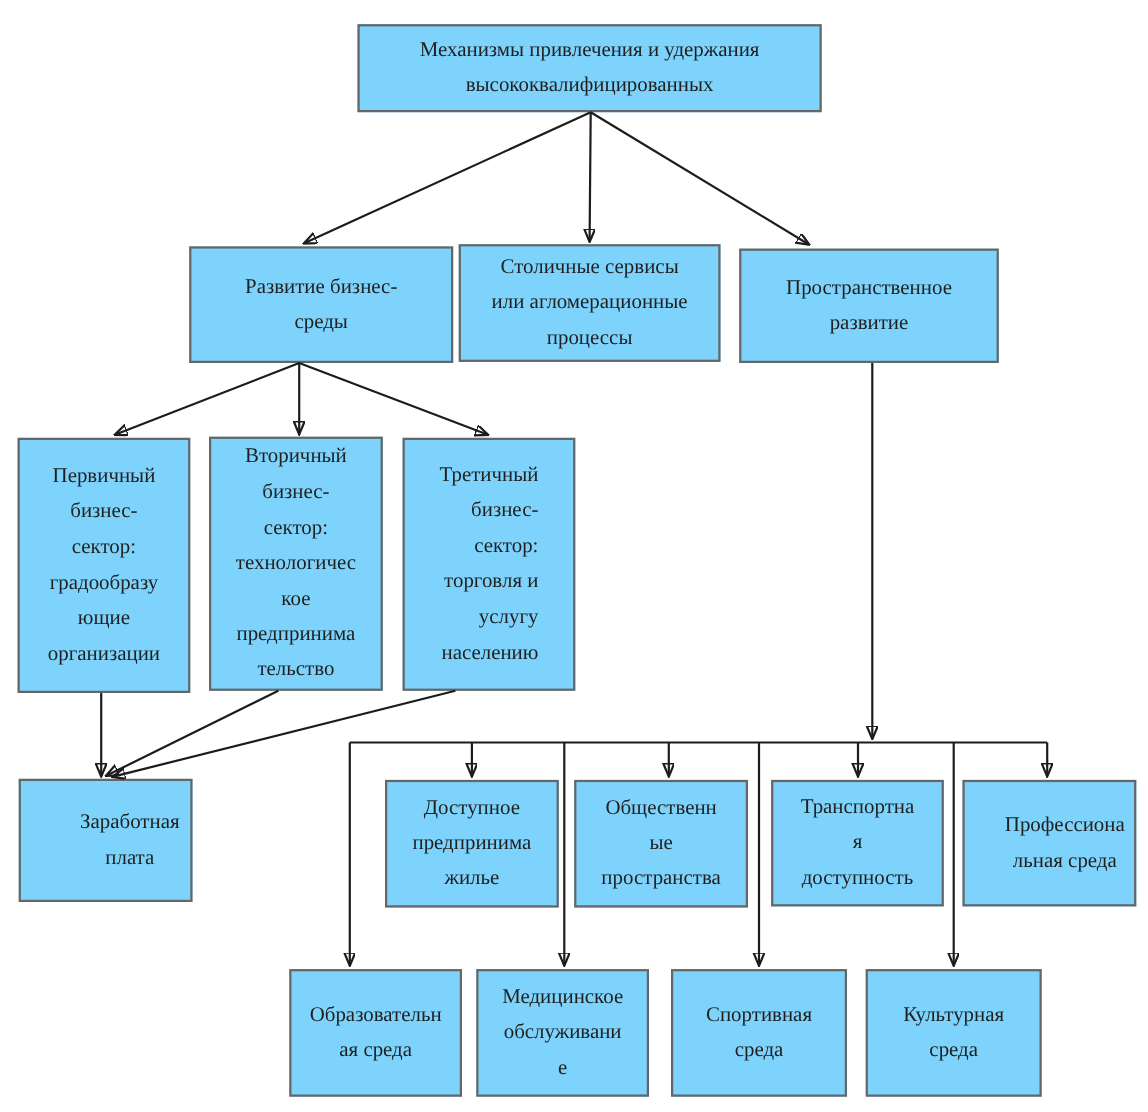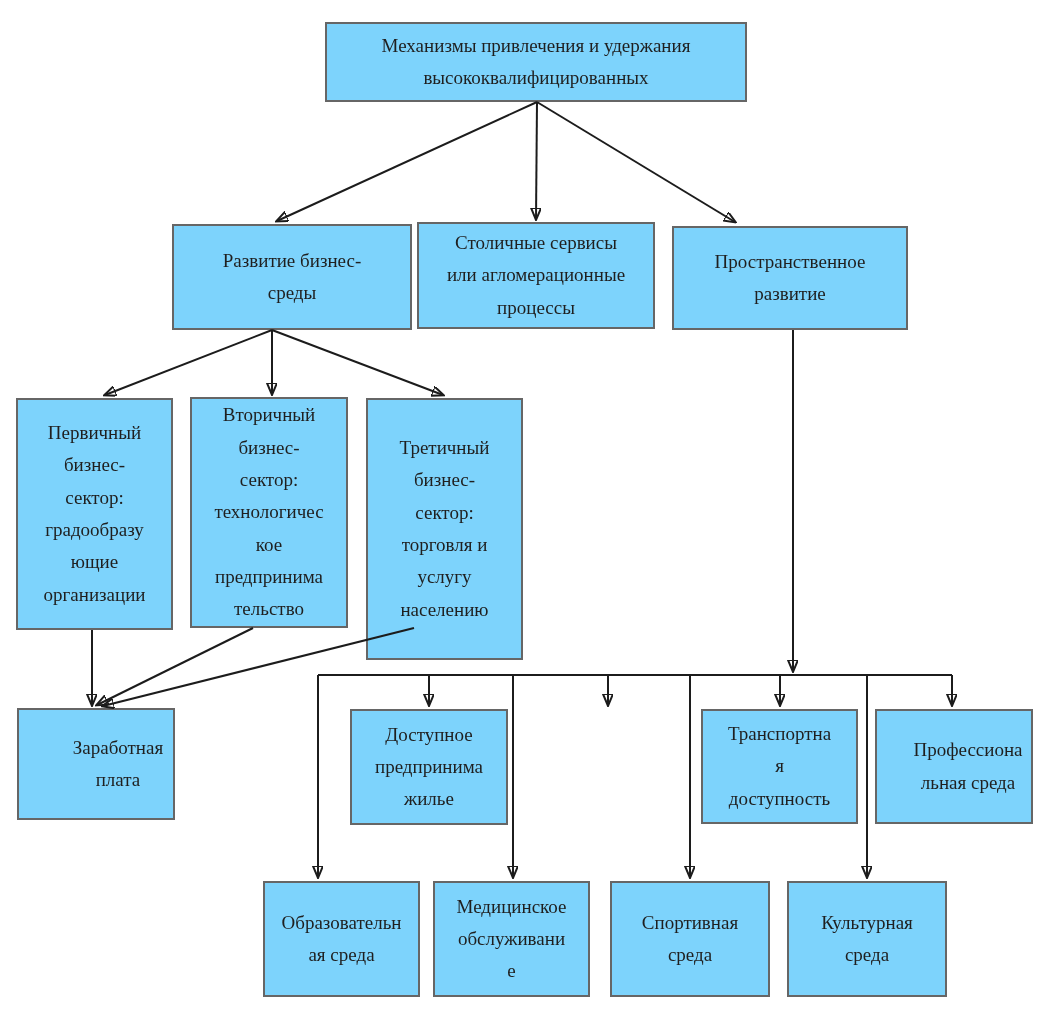--- a/index.html
+++ b/index.html
@@ -30,21 +30,21 @@
     z-index: 2;
     padding: 2px 4px;
   }
   
   .n-root         { left: 325px; top: 22px;  width: 422px; height: 80px;  }
   .n-business     { left: 172px; top: 224px; width: 240px; height: 106px; }
   .n-services     { left: 417px; top: 222px; width: 238px; height: 107px; }
   .n-spatial      { left: 672px; top: 226px; width: 236px; height: 104px; }
   .n-primary      { left: 16px;  top: 398px; width: 157px; height: 232px; }
   .n-secondary    { left: 190px; top: 397px; width: 158px; height: 231px; }
-  .n-tertiary     { left: 366px; top: 398px; width: 157px; height: 262px; }
+  .n-tertiary     { left: 366px; top: 398px; width: 157px; height: 230px; text-align: right; }
   .n-salary       { left: 17px;  top: 708px; width: 158px; height: 112px; padding-left: 48px; }
   .n-housing      { left: 350px; top: 709px; width: 158px; height: 116px; }
   .n-public       { left: 522px; top: 709px; width: 158px; height: 116px; }
   .n-transport    { left: 701px; top: 709px; width: 157px; height: 115px; }
   .n-professional { left: 875px; top: 709px; width: 158px; height: 115px; padding-left: 32px; }
   .n-education    { left: 263px; top: 881px; width: 157px; height: 116px; }
   .n-medical      { left: 433px; top: 881px; width: 157px; height: 116px; }
   .n-sport        { left: 610px; top: 881px; width: 160px; height: 116px; }
   .n-culture      { left: 787px; top: 881px; width: 160px; height: 116px; }
 
@@ -130,20 +130,23 @@
 торговля и
 услугу
 населению</div>
 
   <div class="node n-salary">Заработная
 плата</div>
 
   <div class="node n-housing">Доступное
 предпринима
 жилье</div>
+  <div class="node n-public">Общественн
+ые
+пространства</div>
   <div class="node n-transport">Транспортна
 я
 доступность</div>
   <div class="node n-professional">Профессиона
 льная среда</div>
 
   <div class="node n-education">Образовательн
 ая среда</div>
   <div class="node n-medical">Медицинское
 обслуживани

